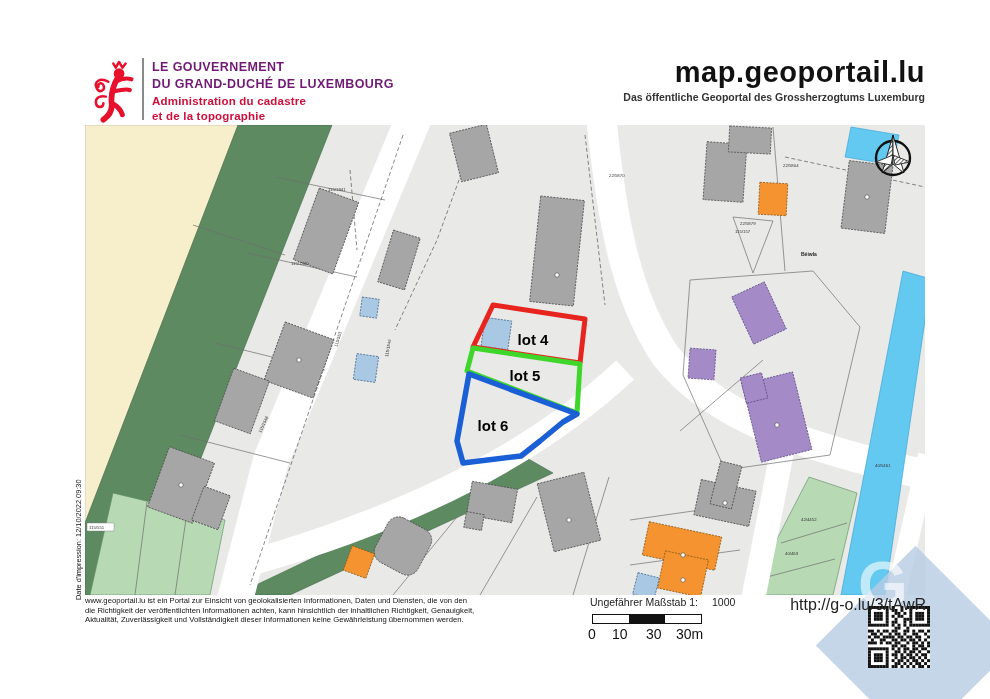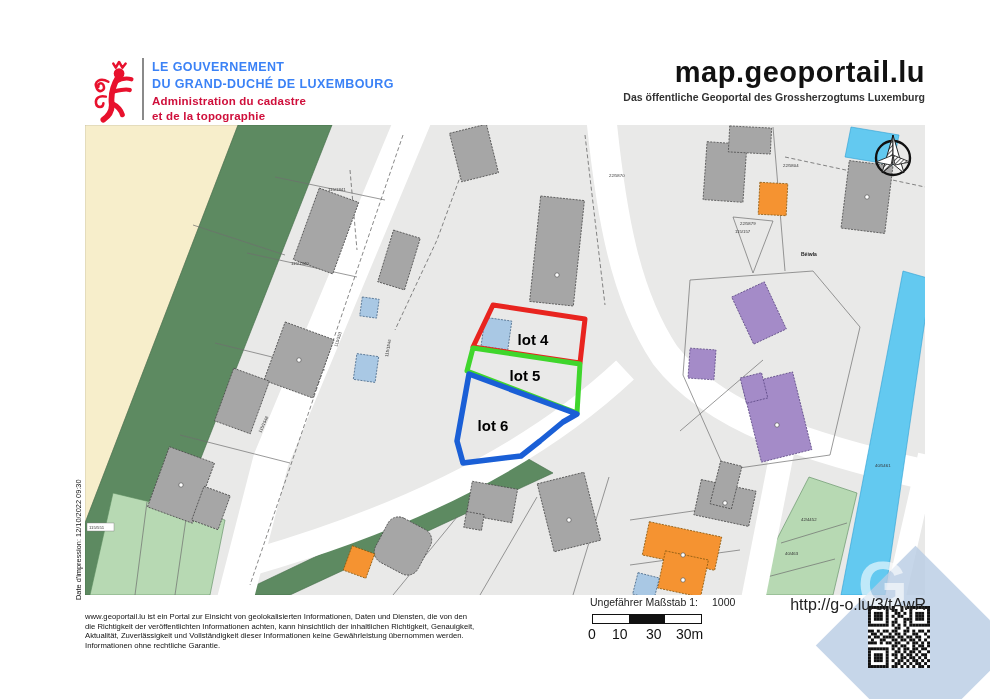--- a/index.html
+++ b/index.html
@@ -3,21 +3,21 @@
 <meta charset="utf-8">
 <style>
   html,body{margin:0;padding:0;background:#ffffff;}
   .page{position:relative;width:990px;height:699px;background:#fff;overflow:hidden;
         font-family:"Liberation Sans", sans-serif;color:#1a1a1a;}
   
   .hdr-left{position:absolute;left:84px;top:57px;display:flex;align-items:flex-start;}
   .lion{width:52px;height:66px;flex:0 0 auto;}
   .hdr-divider{width:2px;height:62px;background:#8a8a8a;margin:1px 8px 0 6px;}
   .gov-lines{padding-top:2px;line-height:1.38;}
-  .gov-l1,.gov-l2{font-size:12.5px;color:#3b82f6;letter-spacing:.4px;font-weight:bold;}
+  .gov-l1,.gov-l2{font-size:12.5px;color:#701a75;letter-spacing:.4px;font-weight:bold;}
   .gov-l3,.gov-l4{font-size:11.5px;color:#cf0f3b;font-weight:bold;letter-spacing:.2px;}
   .hdr-right{position:absolute;right:65px;top:56px;text-align:right;font-weight:bold;}
   .site-title{font-size:29px;color:#111;letter-spacing:.5px;}
   .site-sub{font-size:10.5px;color:#333;margin-top:2px;}
   
   .print-date{position:absolute;left:74px;top:600px;transform:rotate(-90deg);
       transform-origin:0 0;font-size:7.4px;color:#111;white-space:nowrap;width:170px;}
   
   .map-wrap{position:absolute;left:85px;top:125px;width:840px;height:413px;z-index:1;}
   .map-wrap svg{display:block;}
@@ -32,21 +32,21 @@
   .plabel-bold{font-size:5px;fill:#222;font-weight:bold;}
   .lotlabel{font-size:15px;font-weight:bold;fill:#000;text-anchor:middle;}
   .bmark{fill:#fff;stroke:#444;stroke-width:.6;}
   
   .watermark{position:absolute;left:845px;top:575px;width:141px;height:141px;
       background:rgba(184,204,228,0.8);transform:rotate(45deg);z-index:3;}
   .watermark-g{position:absolute;left:858px;top:548px;z-index:4;font-size:64px;
       font-weight:bold;color:rgba(255,255,255,0.6);}
   .qr{position:absolute;left:868px;top:606px;width:62px;height:62px;background:#fff;z-index:5;}
   
-  .disclaimer{position:absolute;left:85px;top:612px;width:478px;font-size:7.7px;
+  .disclaimer{position:absolute;left:85px;top:596px;width:478px;font-size:7.7px;
       line-height:1.25;color:#111;}
   .scale-row{position:absolute;left:590px;top:596px;font-size:10.5px;color:#222;}
   .scale-val{margin-left:14px;}
   .scalebar{position:absolute;left:592px;top:614px;width:108px;height:8px;
       border:1.6px solid #111;display:flex;background:#fff;}
   .scalebar .seg{flex:1;}
   .seg.black{background:#111;}
   .scale-ticks{position:absolute;left:585px;top:626px;width:140px;font-size:14px;color:#111;}
   .scale-ticks span{position:absolute;top:0;}
   .tick0{left:3px;} .tick1{left:27px;} .tick2{left:61px;} .tick3{left:91px;}
@@ -474,21 +474,20 @@
         <rect x="17" y="20" width="1" height="1" fill="#111"></rect>
         <rect x="18" y="20" width="1" height="1" fill="#111"></rect>
         <rect x="20" y="20" width="1" height="1" fill="#111"></rect>
       </svg>
   </div>
 
   <div class="disclaimer">
     <div>www.geoportail.lu ist ein Portal zur Einsicht von geolokalisierten Informationen, Daten und Diensten, die von den</div>
     <div>die Richtigkeit der veröffentlichten Informationen achten, kann hinsichtlich der inhaltlichen Richtigkeit, Genauigkeit,</div>
     <div>Aktualität, Zuverlässigkeit und Vollständigkeit dieser Informationen keine Gewährleistung übernommen werden.</div>
-    <div>Informationen ohne rechtliche Garantie.</div>
   </div>
 
   <div class="scale-row">
     <span>Ungefährer Maßstab 1:</span><span class="scale-val">1000</span>
   </div>
   <div class="scalebar">
     <div class="seg"></div>
     <div class="seg black"></div>
     <div class="seg"></div>
   </div>

